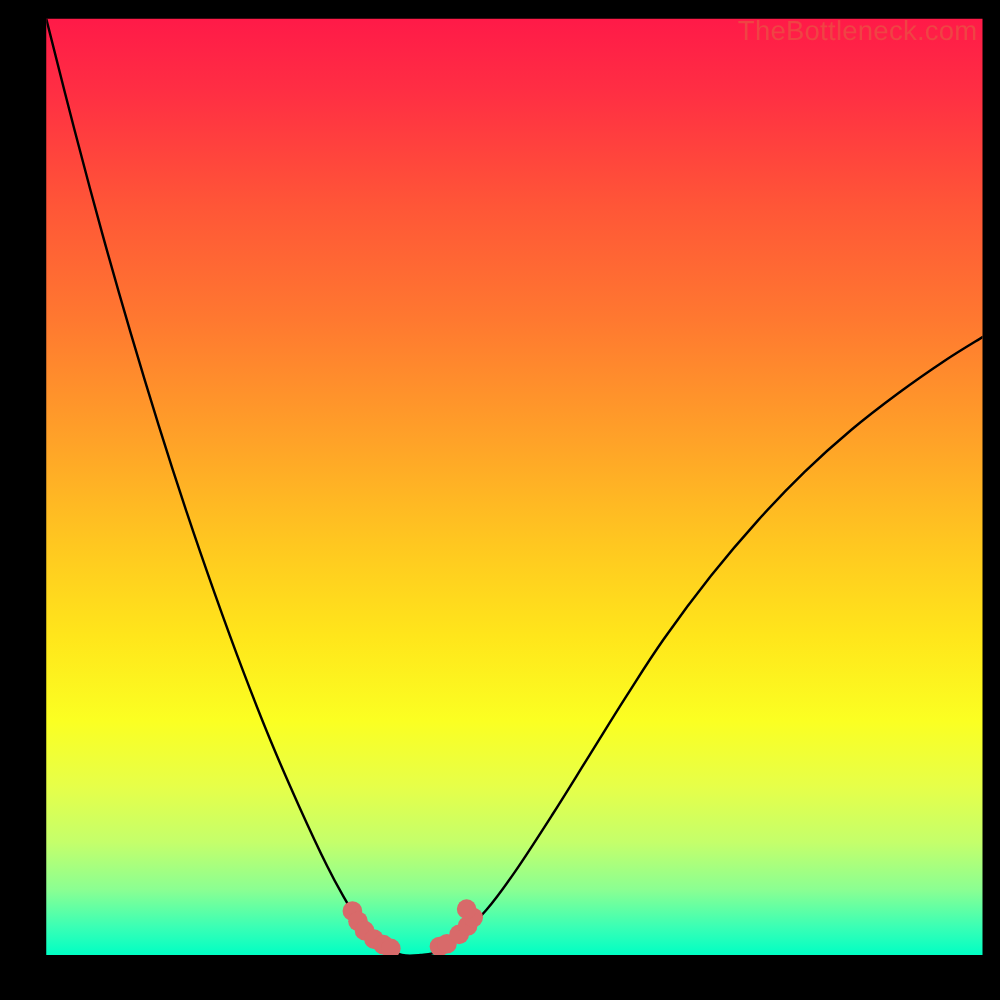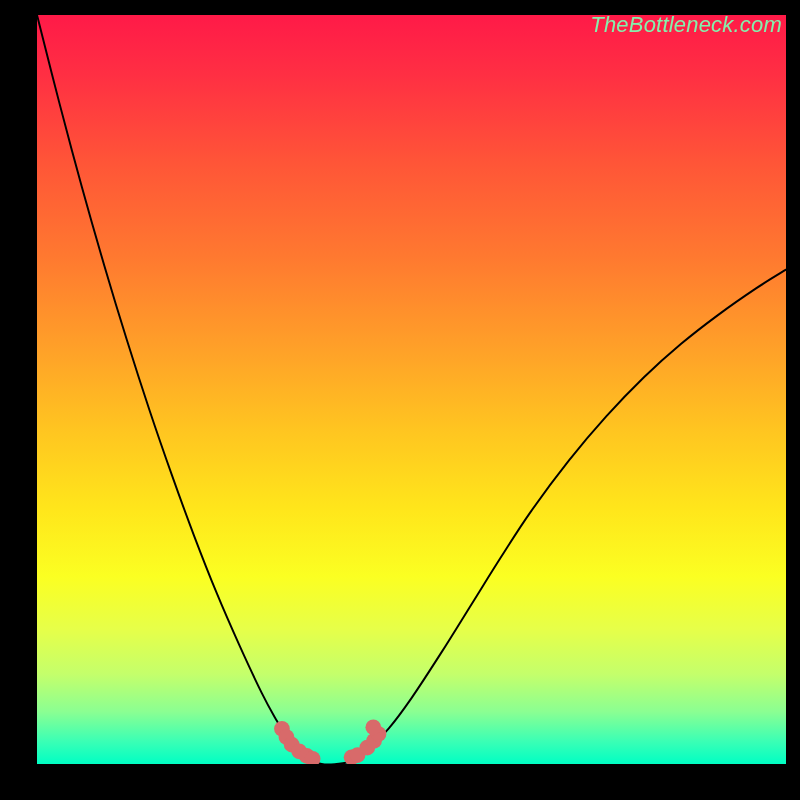--- a/index.html
+++ b/index.html
@@ -46,27 +46,26 @@
     left: 0;
     top: 0;
     width: 100%;
     height: 100%;
     display: block;
   }
   .watermark {
     position: absolute;
     top: 12px;
     right: 18px;
-    color: #86efac;
+    color: #ef4444;
     font-size: 22px;
     font-weight: 500;
     letter-spacing: 0.2px;
     pointer-events: none;
     user-select: none;
-    font-style: italic;
   }
 </style>
 </head>
 <body>
 
 <div class="frame">
 
   <div class="plot-area">
 
     <svg viewBox="0 0 1000 1000" preserveAspectRatio="none" xmlns="http://www.w3.org/2000/svg">

